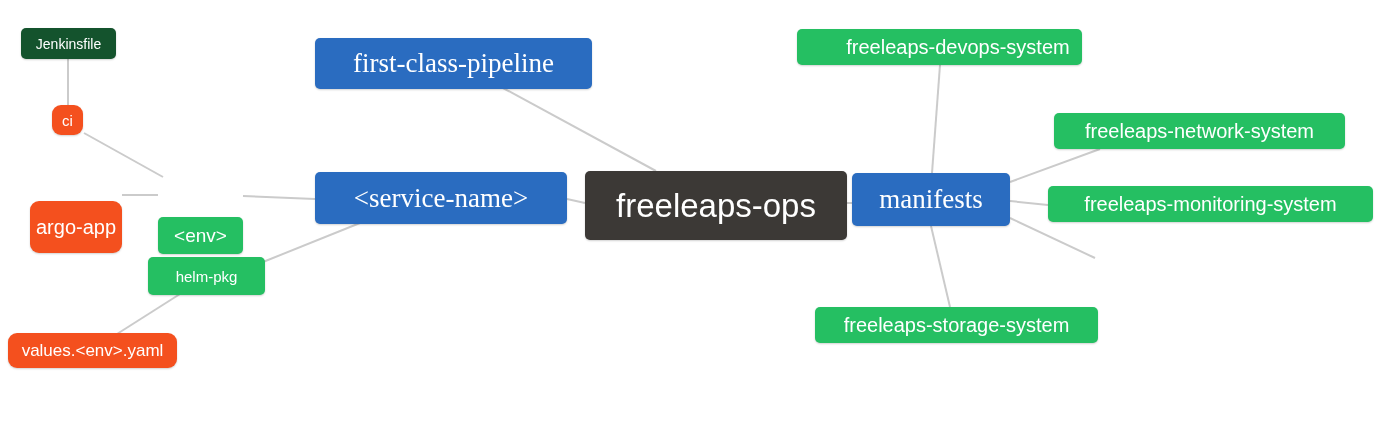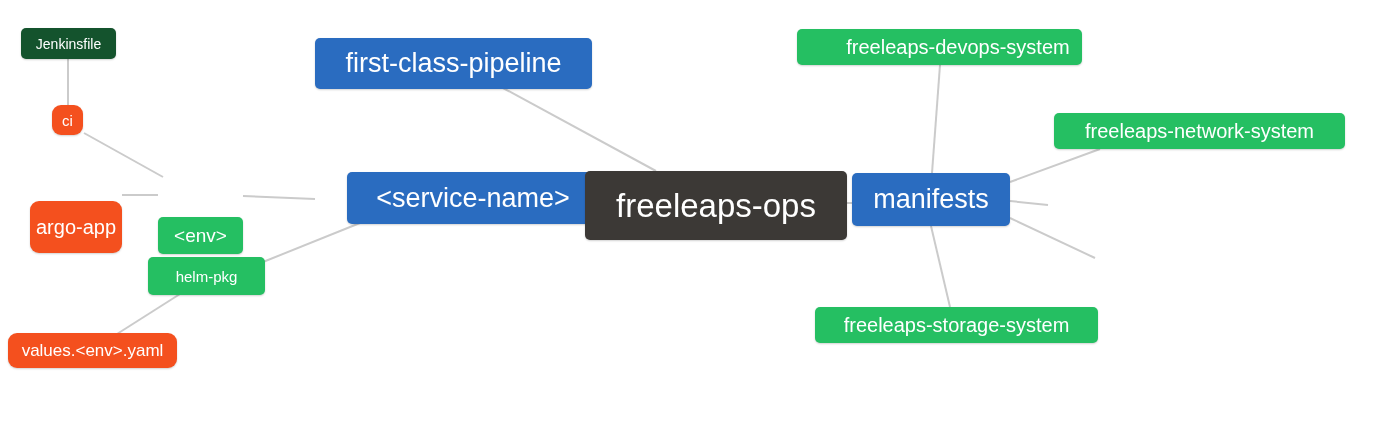--- a/index.html
+++ b/index.html
@@ -32,33 +32,33 @@
     justify-content: center;
     box-sizing: border-box;
     color: #ffffff;
     border-radius: 5px;
     white-space: nowrap;
     cursor: default;
     box-shadow: 0 1px 2px rgba(0,0,0,0.18);
     user-select: none;
   }
   .node--root   { background: #3c3936; }
-  .node--blue   { background: #2a6cc0; }
+  .node--blue   { background: #2a6cc0; font-family: Liberation Serif, serif; }
   .node--green  { background: #25bf62; }
   .node--red    { background: #f4501e; border-radius: 9px; }
   .node--orange { background: #14532d; }
 
   
   .n-jenkinsfile { left: 21px;  top: 28px;  width: 95px;  height: 31px; font-size: 14px; }
   .n-ci          { left: 52px;  top: 105px; width: 31px;  height: 30px; font-size: 15px; }
   .n-argo-app    { left: 30px;  top: 177px; width: 92px;  height: 52px; font-size: 20px; margin-top: 24px; }
   .n-env         { left: 158px; top: 177px; width: 85px;  height: 37px; font-size: 19px; margin-top: 40px; }
   .n-helm-pkg    { left: 148px; top: 257px; width: 117px; height: 38px; font-size: 15px; }
   .n-values      { left: 8px;   top: 333px; width: 169px; height: 35px; font-size: 17px; }
-  .n-service     { left: 315px; top: 172px; width: 252px; height: 52px; font-size: 27px; margin-left: 32px; }
+  .n-service     { left: 315px; top: 172px; width: 252px; height: 52px; font-size: 27px; }
   .n-pipeline    { left: 315px; top: 38px;  width: 277px; height: 51px; font-size: 27px; }
   .n-root        { left: 585px; top: 171px; width: 262px; height: 69px; font-size: 33px; }
   .n-manifests   { left: 852px; top: 173px; width: 158px; height: 53px; font-size: 27px; }
   .n-devops      { left: 797px; top: 29px;  width: 285px; height: 36px; font-size: 20px; padding-left: 37px; }
   .n-network     { left: 1054px;top: 113px; width: 291px; height: 36px; font-size: 20px; }
   .n-monitoring  { left: 1048px;top: 186px; width: 325px; height: 36px; font-size: 20px; }
   .n-controls    { left: 1058px;top: 258px; width: 295px; height: 36px; font-size: 20px; }
   .n-storage     { left: 815px; top: 307px; width: 283px; height: 36px; font-size: 20px; }
 </style>
 </head>
@@ -88,15 +88,16 @@
   <div class="node node--red    n-argo-app">argo-app</div>
   <div class="node node--green  n-env">&lt;env&gt;</div>
   <div class="node node--green  n-helm-pkg">helm-pkg</div>
   <div class="node node--red    n-values">values.&lt;env&gt;.yaml</div>
   <div class="node node--blue   n-service">&lt;service-name&gt;</div>
   <div class="node node--blue   n-pipeline">first-class-pipeline</div>
   <div class="node node--root   n-root">freeleaps-ops</div>
   <div class="node node--blue   n-manifests">manifests</div>
   <div class="node node--green  n-devops">freeleaps-devops-system</div>
   <div class="node node--green  n-network">freeleaps-network-system</div>
+  <div class="node node--green  n-monitoring">freeleaps-monitoring-system</div>
   <div class="node node--green  n-storage">freeleaps-storage-system</div>
 
 </div>
 
 </body></html>

